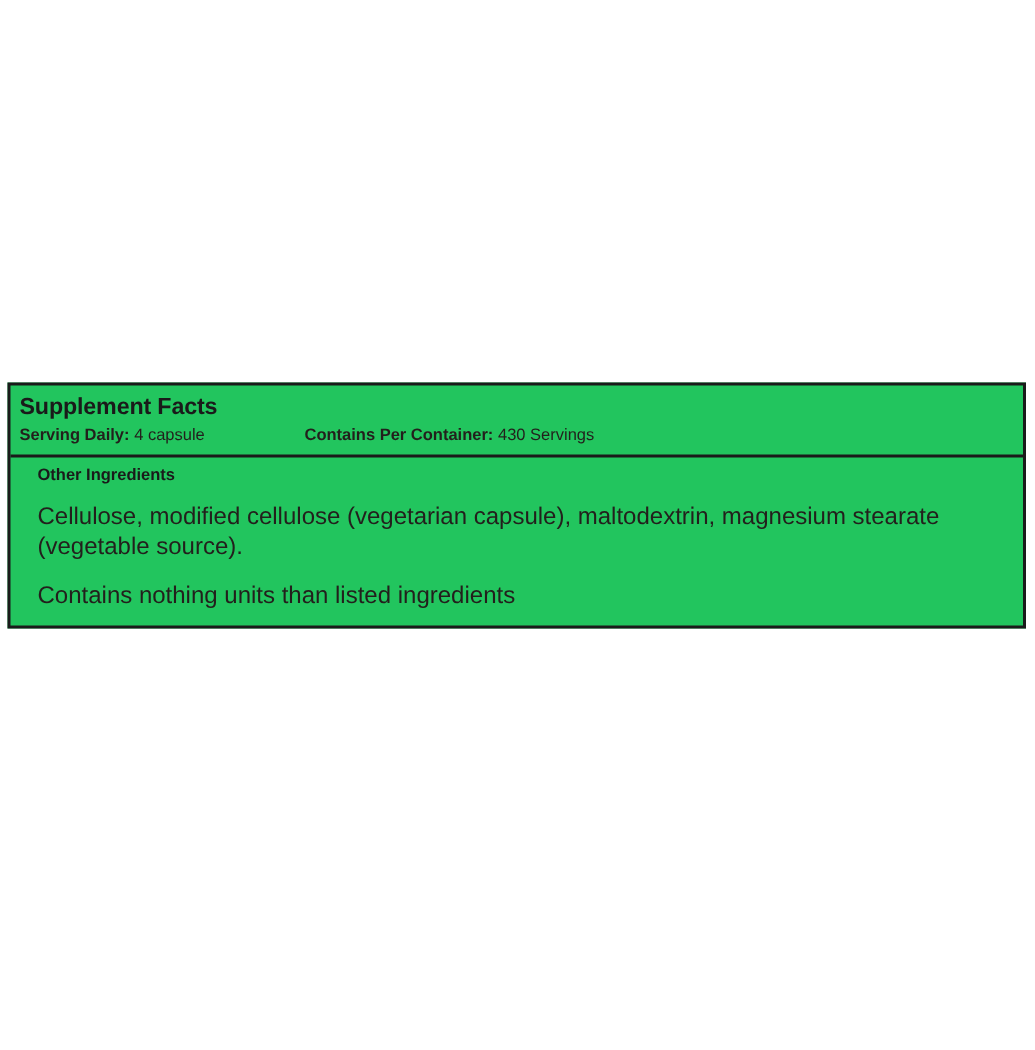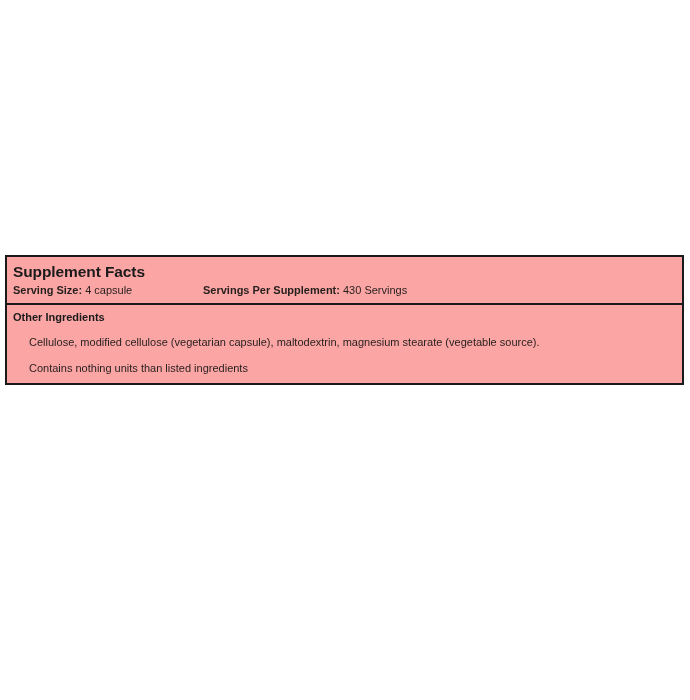--- a/index.html
+++ b/index.html
@@ -22,21 +22,21 @@
     background: #ffffff;
   }
 
   
   #supplement-facts {
     position: absolute;
     left: 5px;
     top: 255px;
     width: 679px;
     box-sizing: border-box;
-    background: #fca5a5;
+    background: #22c55e;
     border: 2px solid #1a1a1a;
     border-bottom-width: 2px;
   }
 
   .sf-title-block {
     padding: 6px 6px 5px 6px;
     border-bottom: 2px solid #1a1a1a;
   }
 
   .sf-title {
@@ -104,50 +104,50 @@
     border-left: 1.5px solid #1a1a1a;
   }
 
   tr.sf-footnote-row td {
     border-bottom: 2px solid #1a1a1a;
     height: 18px;
   }
 
   
   .sf-other {
-    padding: 6px 6px 8px 6px;
+    padding: 6px 6px 8px 18px;
   }
   .sf-other-title {
     font-size: 11px;
     font-weight: bold;
     margin: 0 0 12px 0;
     color: #1a1a1a;
   }
   .sf-other-text {
-    font-size: 11px;
+    font-size: 16px;
     line-height: 1.3;
-    margin: 0 0 12px 16px;
+    margin: 0 0 12px 0;
     color: #231f1c;
   }
   .sf-other-text.last {
     margin-bottom: 0;
   }
 </style>
 </head>
 <body>
 
 <div id="page">
 
   <div id="supplement-facts">
 
     <div class="sf-title-block">
       <div class="sf-title">Supplement Facts</div>
 
       <div class="sf-serving-line">
-        <span class="sf-serving-size"><span class="lbl">Serving Size:</span><span>&nbsp;</span><span>4 capsule</span></span><span class="sf-serving-container"><span class="lbl">Servings Per Supplement:</span><span>&nbsp;</span><span>430 Servings</span></span>
+        <span class="sf-serving-size"><span class="lbl">Serving Daily:</span><span>&nbsp;</span><span>4 capsule</span></span><span class="sf-serving-container"><span class="lbl">Contains Per Container:</span><span>&nbsp;</span><span>430 Servings</span></span>
       </div>
     </div>
 
 
     <div class="sf-other">
       <div class="sf-other-title">Other Ingredients</div>
       <div class="sf-other-text">Cellulose, modified cellulose (vegetarian capsule), maltodextrin, magnesium stearate (vegetable source).</div>
       <div class="sf-other-text last">Contains nothing units than listed ingredients</div>
     </div>
 

